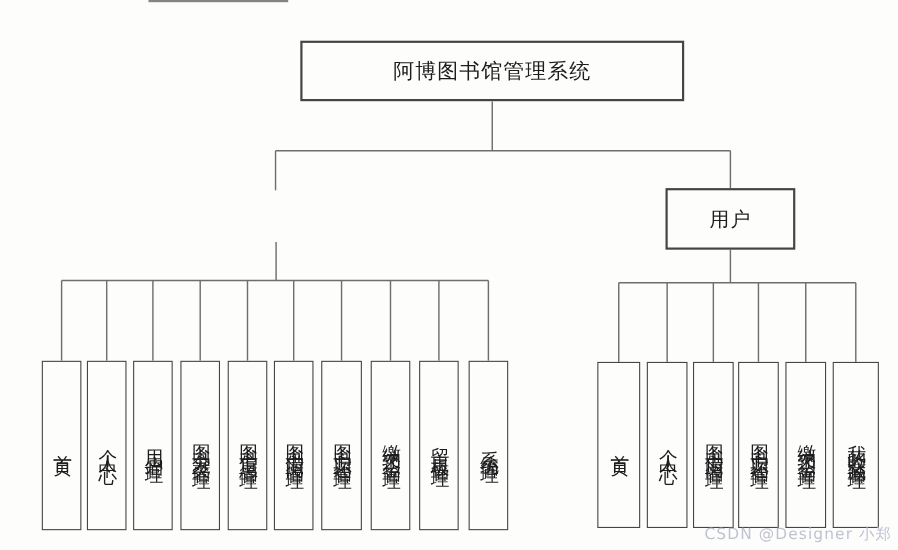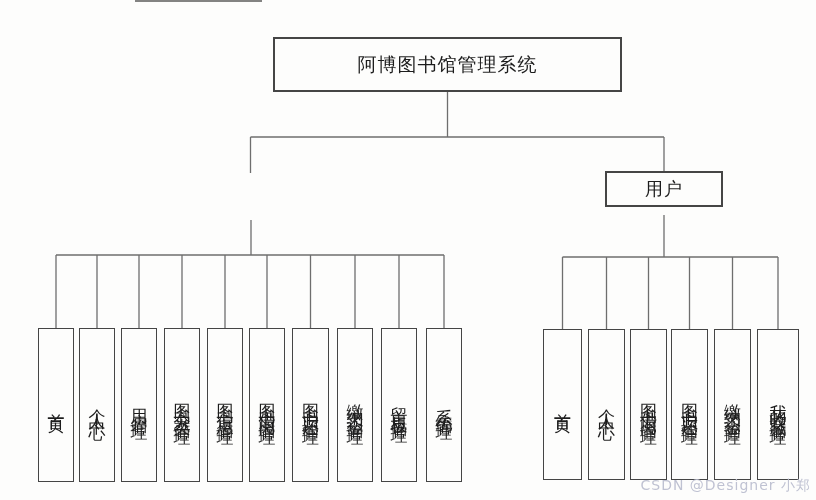--- a/index.html
+++ b/index.html
@@ -26,21 +26,21 @@
   }
   .node.root{
     left:273px;top:37px;width:349px;height:55px;
     font-size:19px;letter-spacing:1px;
   }
   .node.branch-admin{
     left:137px;top:173px;width:228px;height:47px;
     font-size:18px;letter-spacing:1px;
   }
   .node.branch-user{
-    left:605px;top:171px;width:118px;height:36px;
+    left:605px;top:171px;width:118px;height:56px;
     font-size:18px;letter-spacing:1px;
   }
   .node.leaf{
     border-width:1.5px;
     font-size:17px;
   }
   .leaf-a{top:328px;height:154px;}
   .leaf-u{top:329px;height:151px;}
   .leaf .vtext{
     writing-mode:vertical-rl;

